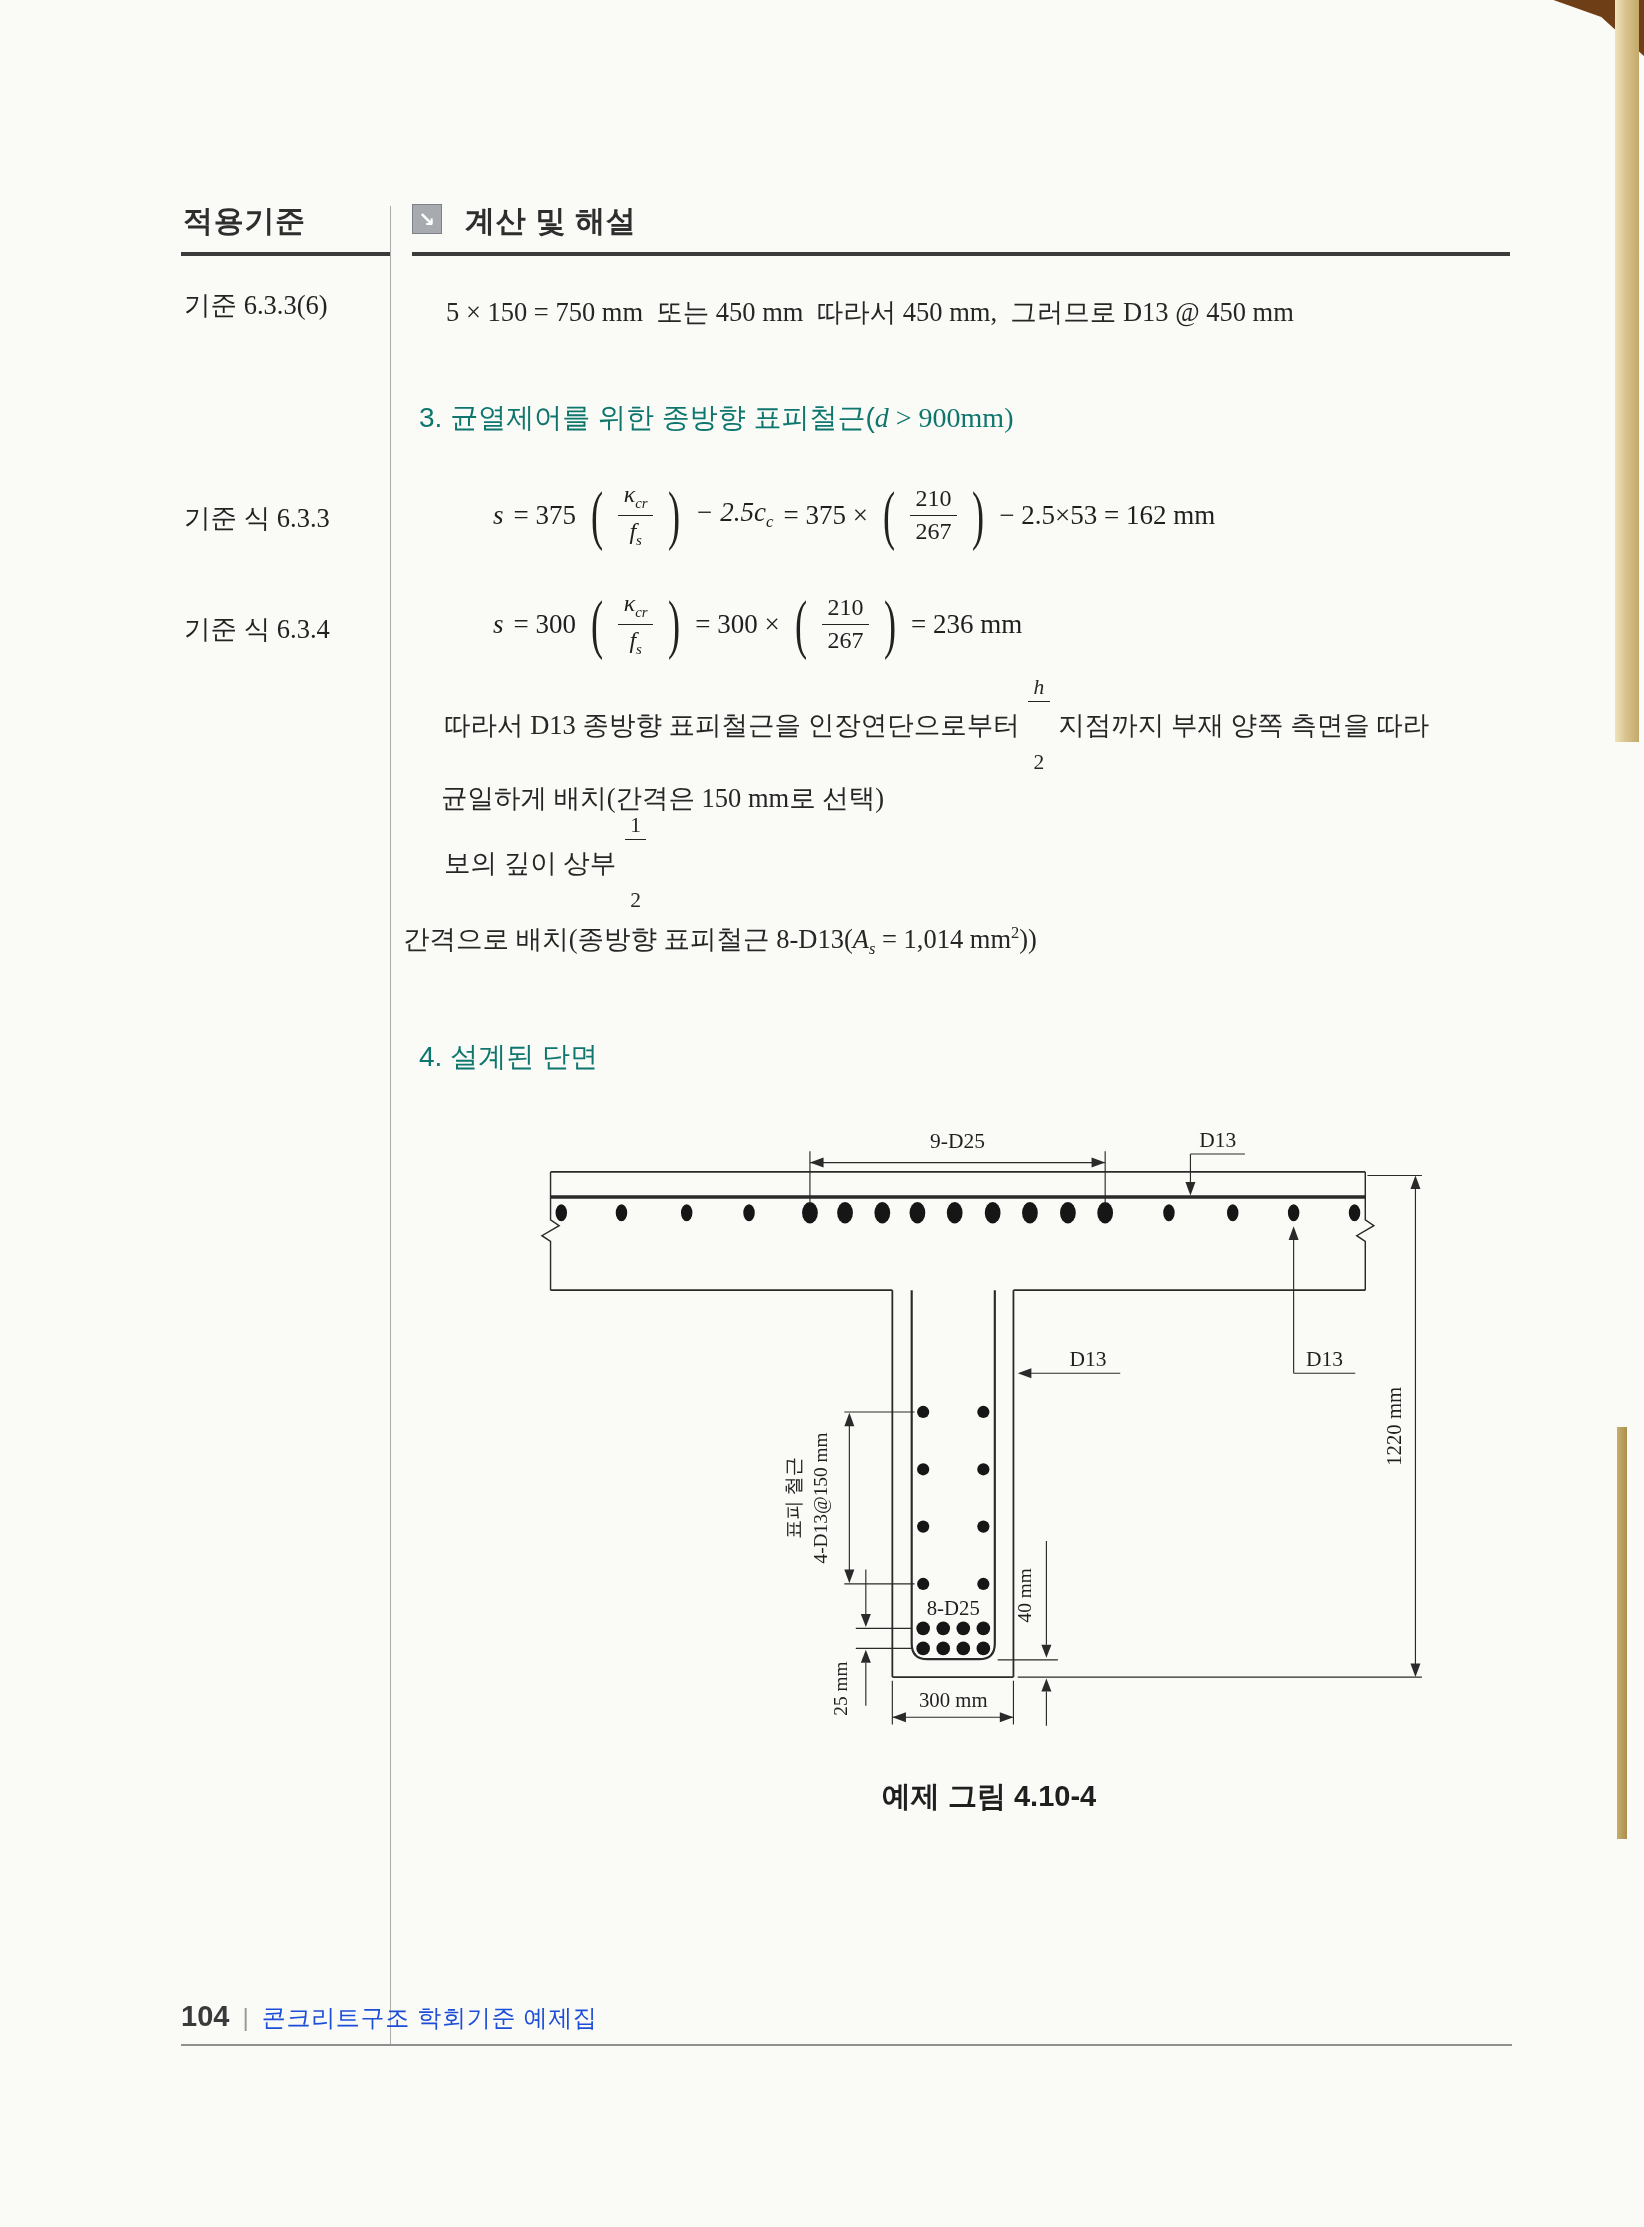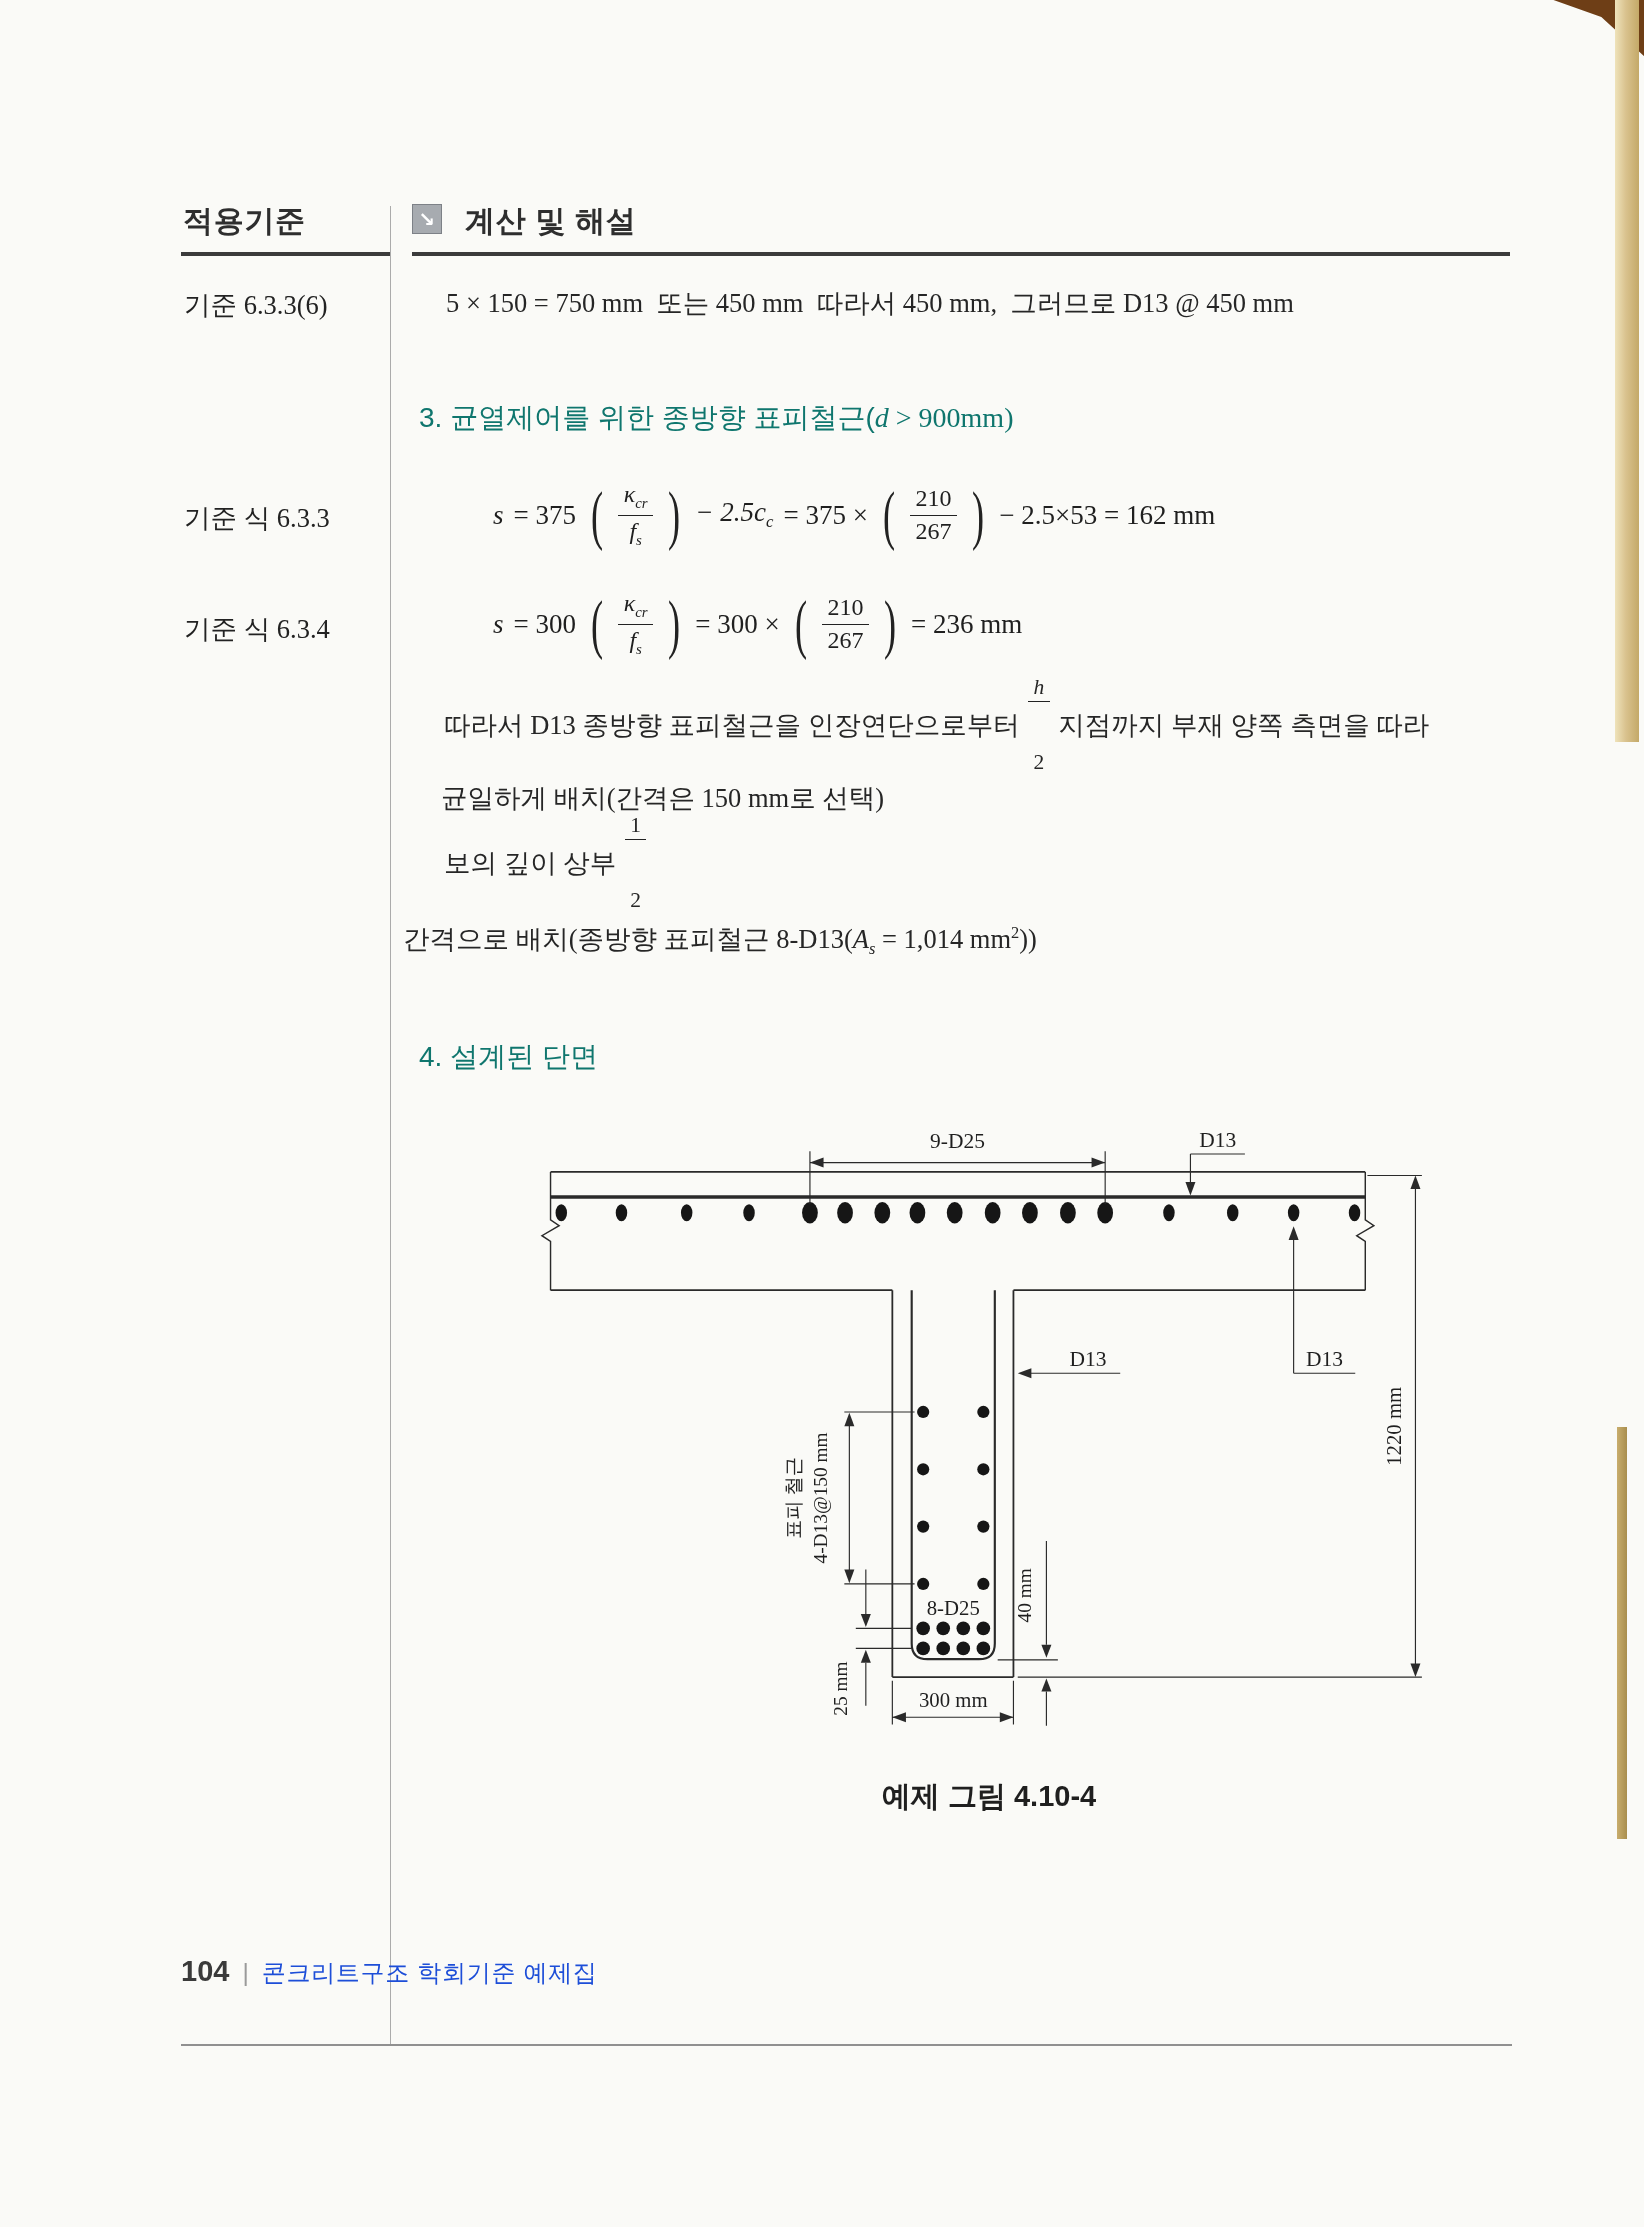--- a/index.html
+++ b/index.html
@@ -60,21 +60,21 @@
 <div class="abs calc-icon" style="left:412px;top:204px;">
     <span>↘</span>
   </div>
 <div class="abs h-title" style="left:465px;top:201px;text-align:center;">계산 및 해설</div>
 <div class="abs rule" style="left:412px;top:252px;width:1098px;height:3.6px;"></div>
 
 <div class="abs ref" style="left:184px;top:287px;">기준 6.3.3(6)</div>
 <div class="abs ref" style="left:184px;top:500px;">기준 식 6.3.3</div>
 <div class="abs ref" style="left:184px;top:611px;">기준 식 6.3.4</div>
 
-<div class="abs btxt" style="left:446px;top:285px;">5 × 150 = 750 mm  또는 450 mm  따라서 450 mm,  그러므로 D13 @ 450 mm</div>
+<div class="abs btxt" style="left:446px;top:294px;">5 × 150 = 750 mm  또는 450 mm  따라서 450 mm,  그러므로 D13 @ 450 mm</div>
 
 <div class="abs sec-title" style="left:419px;top:399px;"><span>3. 균열제어를 위한 종방향 표피철근(</span><span class="mi" style="font-family:'Liberation Serif',serif;">d</span><span style="font-family:'Liberation Serif',serif;"> &gt; 900mm)</span></div>
 
 <div class="abs eq" style="left:493px;top:465px;height:100px;">
   <span class="mi">s</span>
   <span>= 375</span>
   <span class="paren">(</span>
   <span class="frac">
     <span class="num"><i>κ</i><sub>cr</sub></span>
     <span class="den"><i>f</i><sub>s</sub></span>
@@ -226,21 +226,21 @@
   <text x="600" y="703" font-size="29" text-anchor="middle">8-D25</text>
   <text font-size="27" text-anchor="middle" transform="rotate(-90 708 676)" x="708" y="676">40 mm</text>
   <text font-size="27" text-anchor="middle" transform="rotate(-90 452 806)" x="452" y="806">25 mm</text>
   <text x="600" y="832" font-size="29" text-anchor="middle">300 mm</text>
   <text font-size="29" text-anchor="middle" transform="rotate(-90 1225 440)" x="1225" y="440">1220 mm</text>
 </svg>
 
 <div class="abs caption" style="left:738px;top:1777px;width:502px;">예제 그림 4.10-4</div>
 
 <div class="abs" style="left:181px;top:2044px;width:1331px;height:2.2px;background:#909090;"></div>
-<div class="abs footer" style="left:181px;top:1955px;justify-content:center;">
+<div class="abs footer" style="left:181px;top:2000px;justify-content:center;">
   <span class="pageno">104</span>
   <span class="sep">|</span>
   <span class="booktitle">콘크리트구조 학회기준 예제집</span>
 </div>
 
 <div class="abs edge-corner" style="right:0;top:0;width:104px;height:57px;"></div>
 <div class="abs edge-tan" style="left:1615px;top:0;width:24px;height:742px;"></div>
 <div class="abs edge-thin" style="left:1617px;top:1427px;width:10px;height:412px;"></div>
 
 

